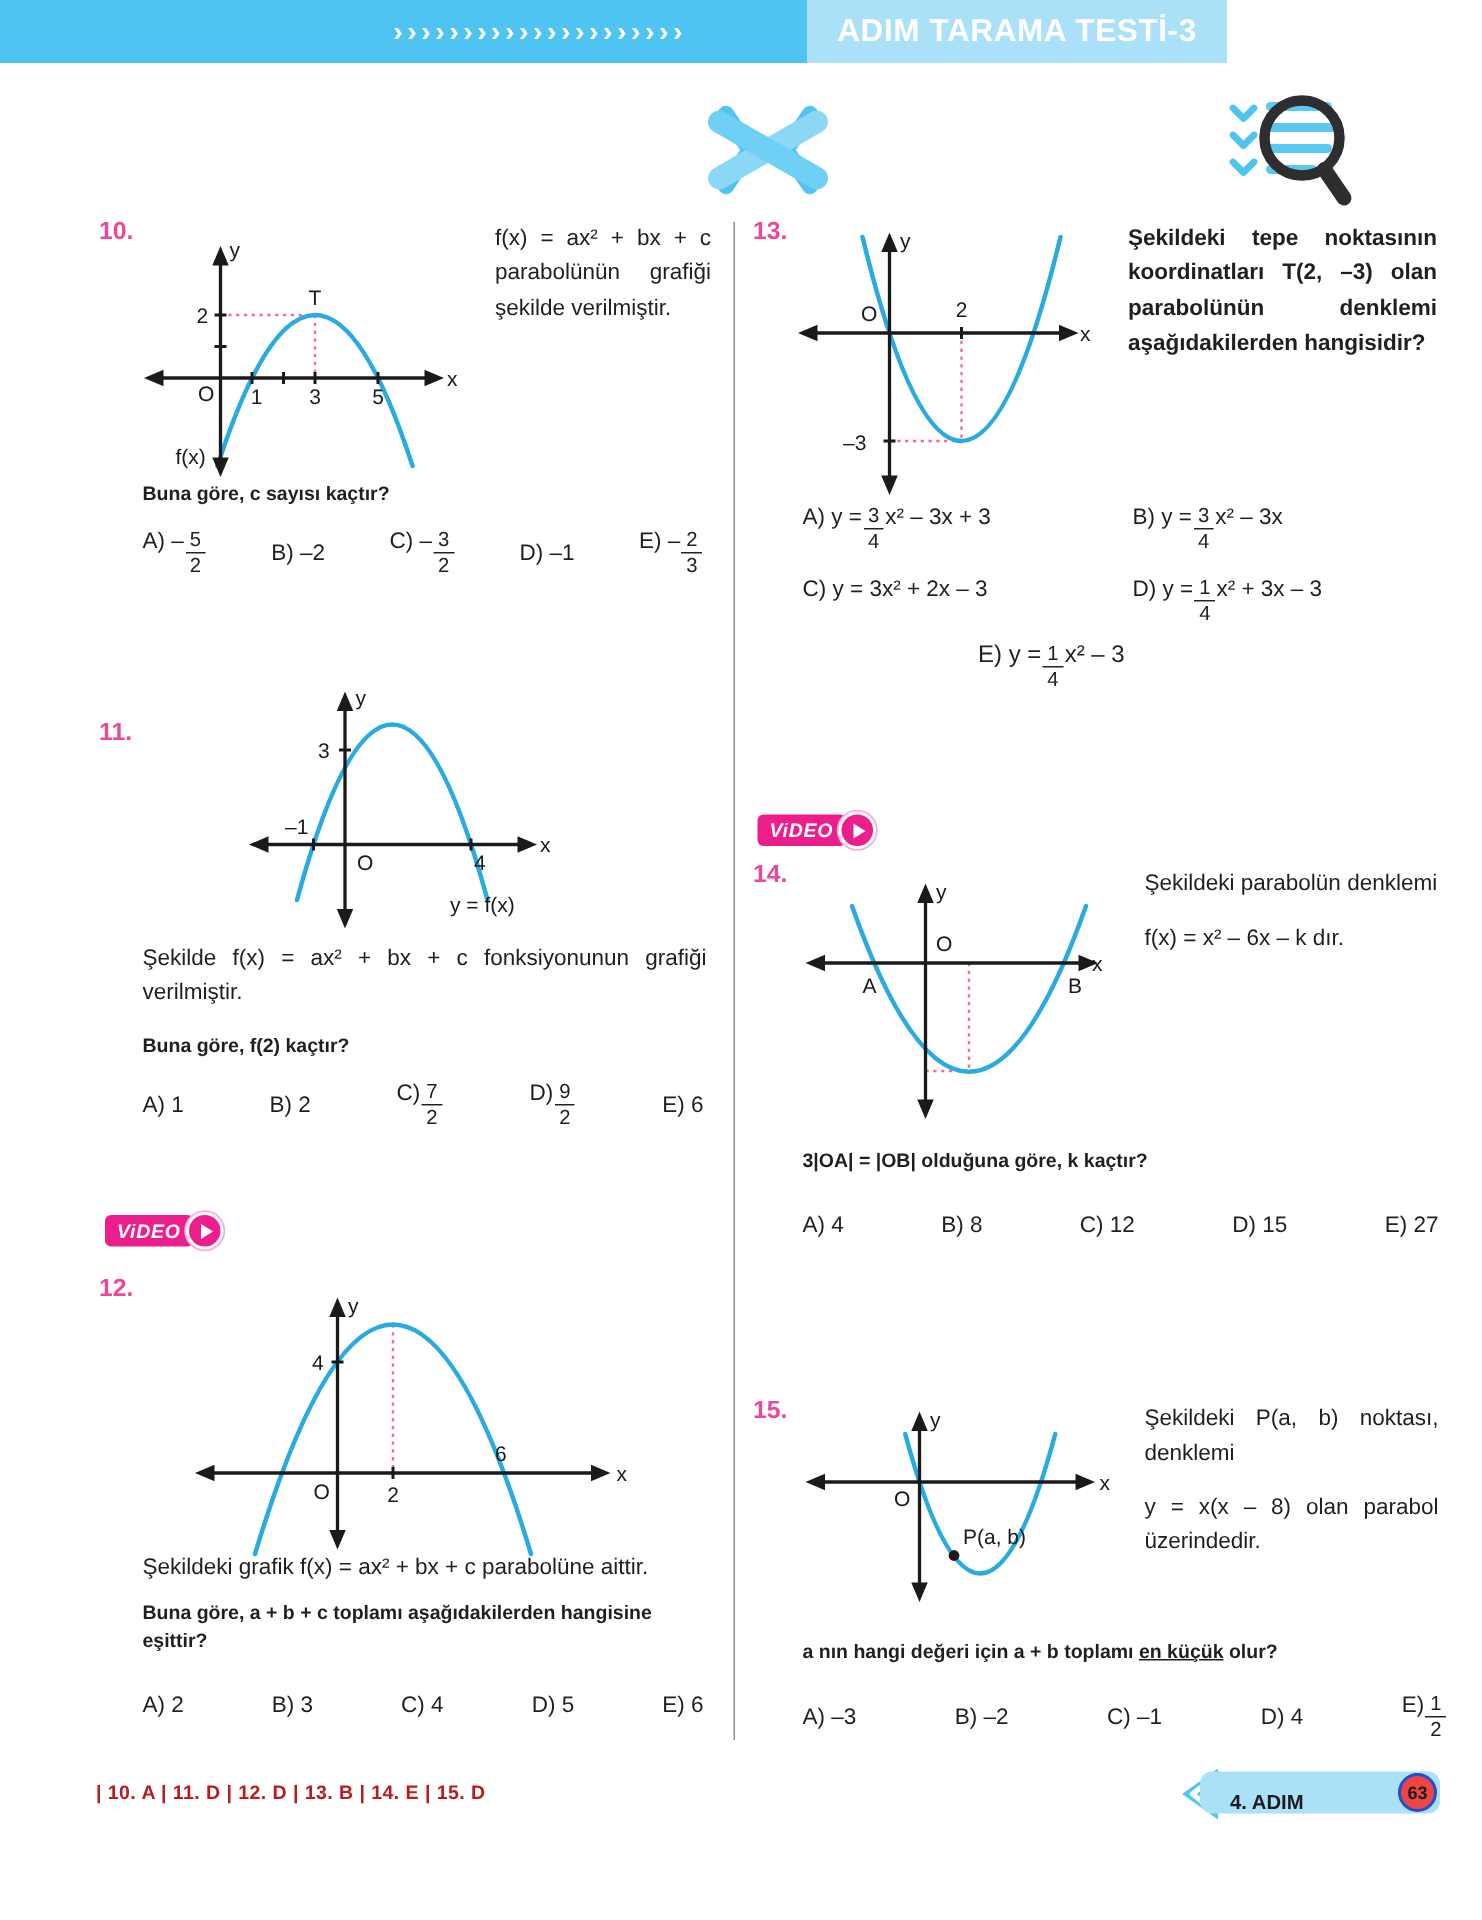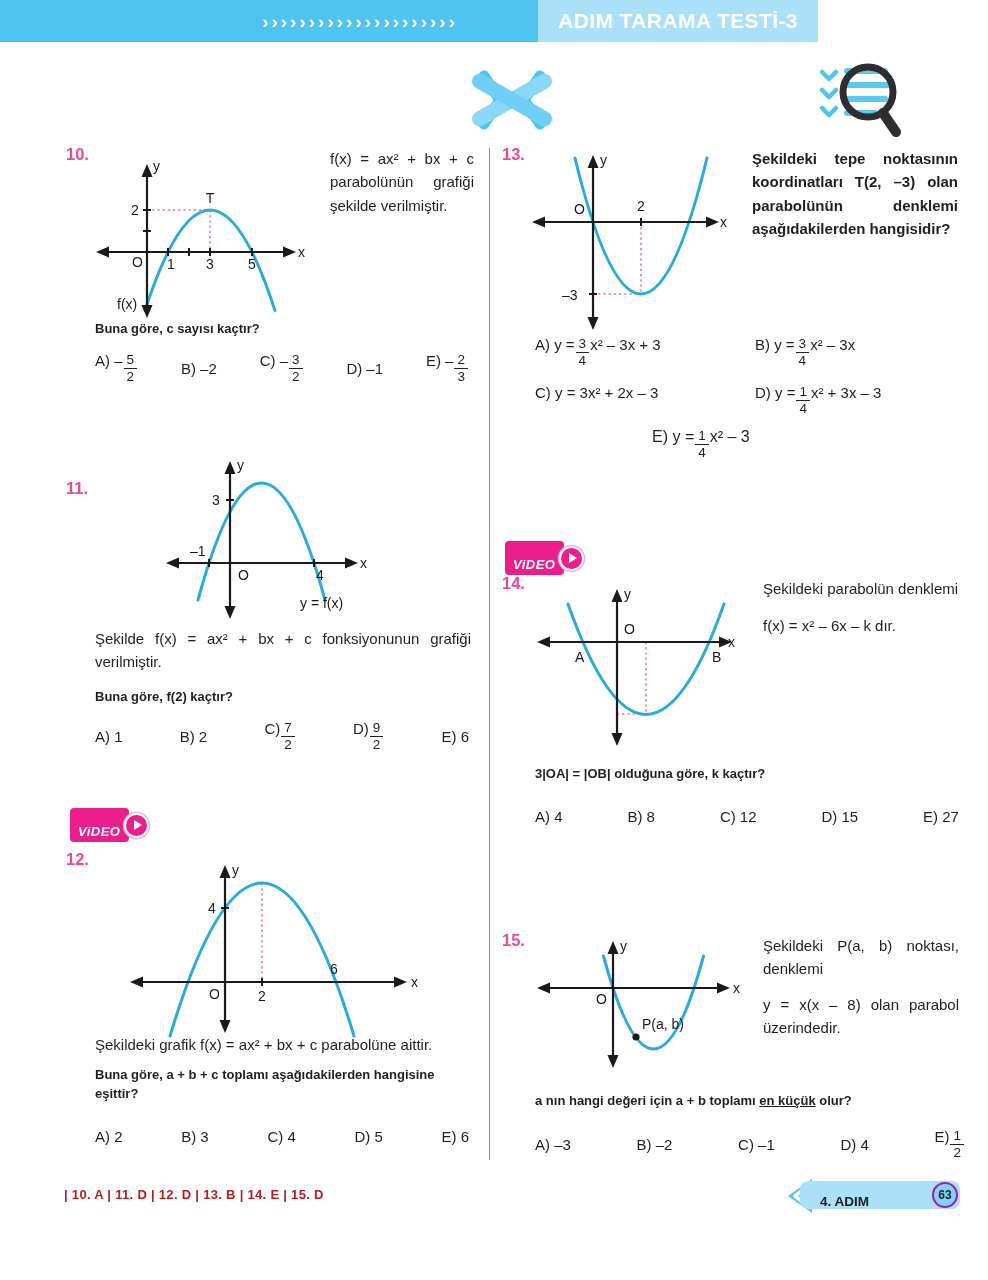--- a/index.html
+++ b/index.html
@@ -36,33 +36,33 @@
   .axis{stroke:#1a1a1a;stroke-width:2.2;fill:none}
   .ah{fill:#1a1a1a;stroke:none}
   .curve{stroke:#29ABE2;stroke-width:3;fill:none;stroke-linecap:round}
   .dash{stroke:#F468B0;stroke-width:1.6;fill:none;stroke-dasharray:2.2 3}
   .tick{stroke:#1a1a1a;stroke-width:2;fill:none}
   
   .divider{left:489px;top:148px;width:1px;height:1012px;background:#8f8f8f}
   
   .video{display:flex;align-items:center}
   .vtxt{background:#EC1E8C;color:#fff;font-weight:bold;font-style:italic;font-size:13px;
-        padding:16px 9px 3px 8px;border-radius:4px;letter-spacing:.5px;z-index:1}
+        padding:3px 9px 3px 8px;border-radius:4px;letter-spacing:.5px;z-index:1}
   .vplay{width:21px;height:21px;border-radius:50%;background:#EC1E8C;border:2.5px solid #fff;
          box-shadow:0 0 0 1.2px #f3aed6;margin-left:-5px;display:flex;align-items:center;justify-content:center;z-index:2}
   .tri{width:0;height:0;border-left:8px solid #fff;border-top:5px solid transparent;border-bottom:5px solid transparent;margin-left:2px}
   
   .ans-key{font-size:13px;font-weight:bold;color:#b91c1c;letter-spacing:.3px}
   .pill{left:796px;top:1181px;width:164px;height:30px}
   .pill-chevron{position:absolute;left:-10px;top:-2px}
   .pill-body{position:absolute;left:4px;top:0;right:0;height:28px;background:#ABE1F8;border-radius:8px;
              display:flex;align-items:flex-end;padding-left:20px;box-sizing:border-box}
   .pill-label{font-size:13.5px;font-weight:bold;color:#1d1d1f}
-  .pill-circle{position:absolute;right:2px;top:1px;width:22px;height:22px;border-radius:50%;background:#7dd3fc;
-               border:2px solid #a21caf;display:flex;align-items:center;justify-content:center;
+  .pill-circle{position:absolute;right:2px;top:1px;width:22px;height:22px;border-radius:50%;background:#ef4444;
+               border:2px solid #1d4ed8;display:flex;align-items:center;justify-content:center;
                font-size:12px;font-weight:bold;color:#1d1d1f}
 </style>
 </head>
 <body>
 
 <div class="abs band-dark">
   <span class="band-arrows">›››››››››››››››››››››</span>
 </div>
 <div class="abs band-light">
   <span class="band-title">ADIM TARAMA TESTİ-3</span>

